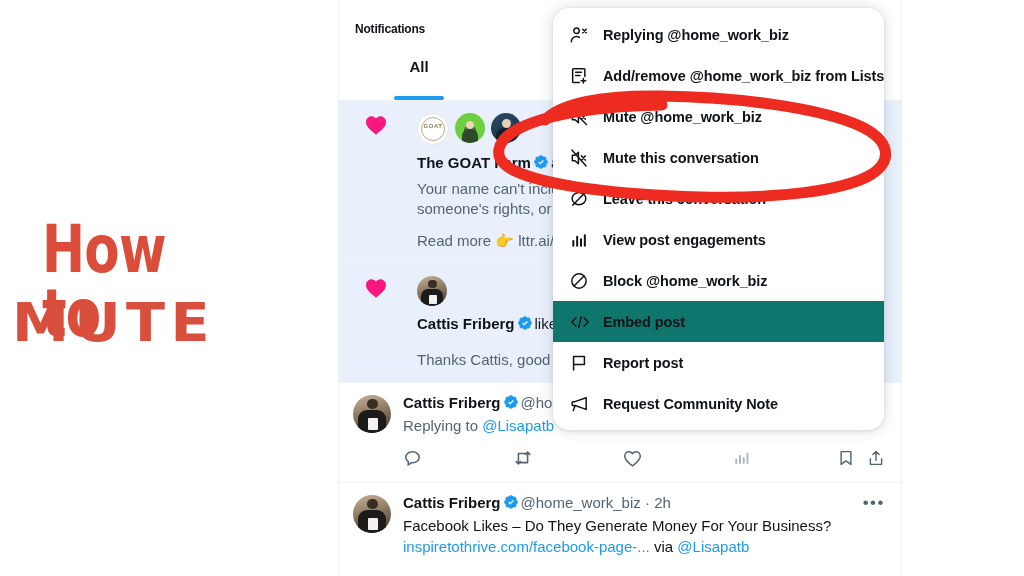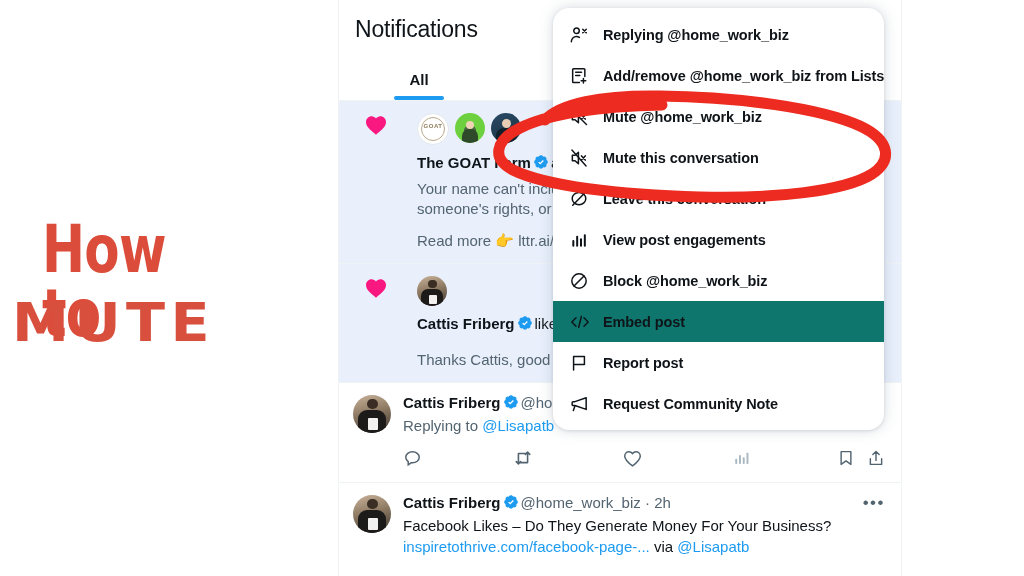--- a/index.html
+++ b/index.html
@@ -25,24 +25,24 @@
     font-family:"DejaVu Sans","Liberation Sans",sans-serif;
     font-weight:700;font-size:54px;line-height:54px;
     color:#D8503D;letter-spacing:5px;
     transform:scaleX(1.06);transform-origin:left top;
   }
 
   
   .column{position:absolute;left:338px;top:0;width:562px;height:576px;background:#fff;
           border-left:1px solid #EFF3F4;border-right:1px solid #EFF3F4;}
   .col-header{height:58px;display:flex;align-items:center;padding:0 16px;}
-  .col-title{font-size:23px;font-weight:400;color:#0F1419;letter-spacing:-.2px;}
+  .col-title{font-size:12px;font-weight:700;color:#0F1419;letter-spacing:-.2px;}
 
   .tabs{height:42px;display:flex;border-bottom:1px solid #EFF3F4;}
-  .tab{flex:0 0 160px;display:flex;align-items:flex-end;justify-content:center;position:relative;padding-bottom:2px;}
+  .tab{flex:0 0 160px;display:flex;align-items:flex-end;justify-content:center;position:relative;padding-bottom:15px;}
   .tab-label{font-size:15px;font-weight:700;color:#0F1419;padding-bottom:10px;display:block;}
   .tab-underline{position:absolute;bottom:0;left:50%;transform:translateX(-50%);
                  width:50px;height:4px;border-radius:2px;background:#1D9BF0;}
 
   
   .notif{display:flex;padding:12px 16px 12px 14px;border-bottom:1px solid #EFF3F4;}
   .notif.unread{background:#E9F0FC;}
   .notif-icon{flex:0 0 46px;display:flex;justify-content:flex-start;padding-top:2px;padding-left:12px;}
   .heart{width:22px;height:20px;display:block;}
   .notif-body{flex:1;min-width:0;padding-left:6px;}

